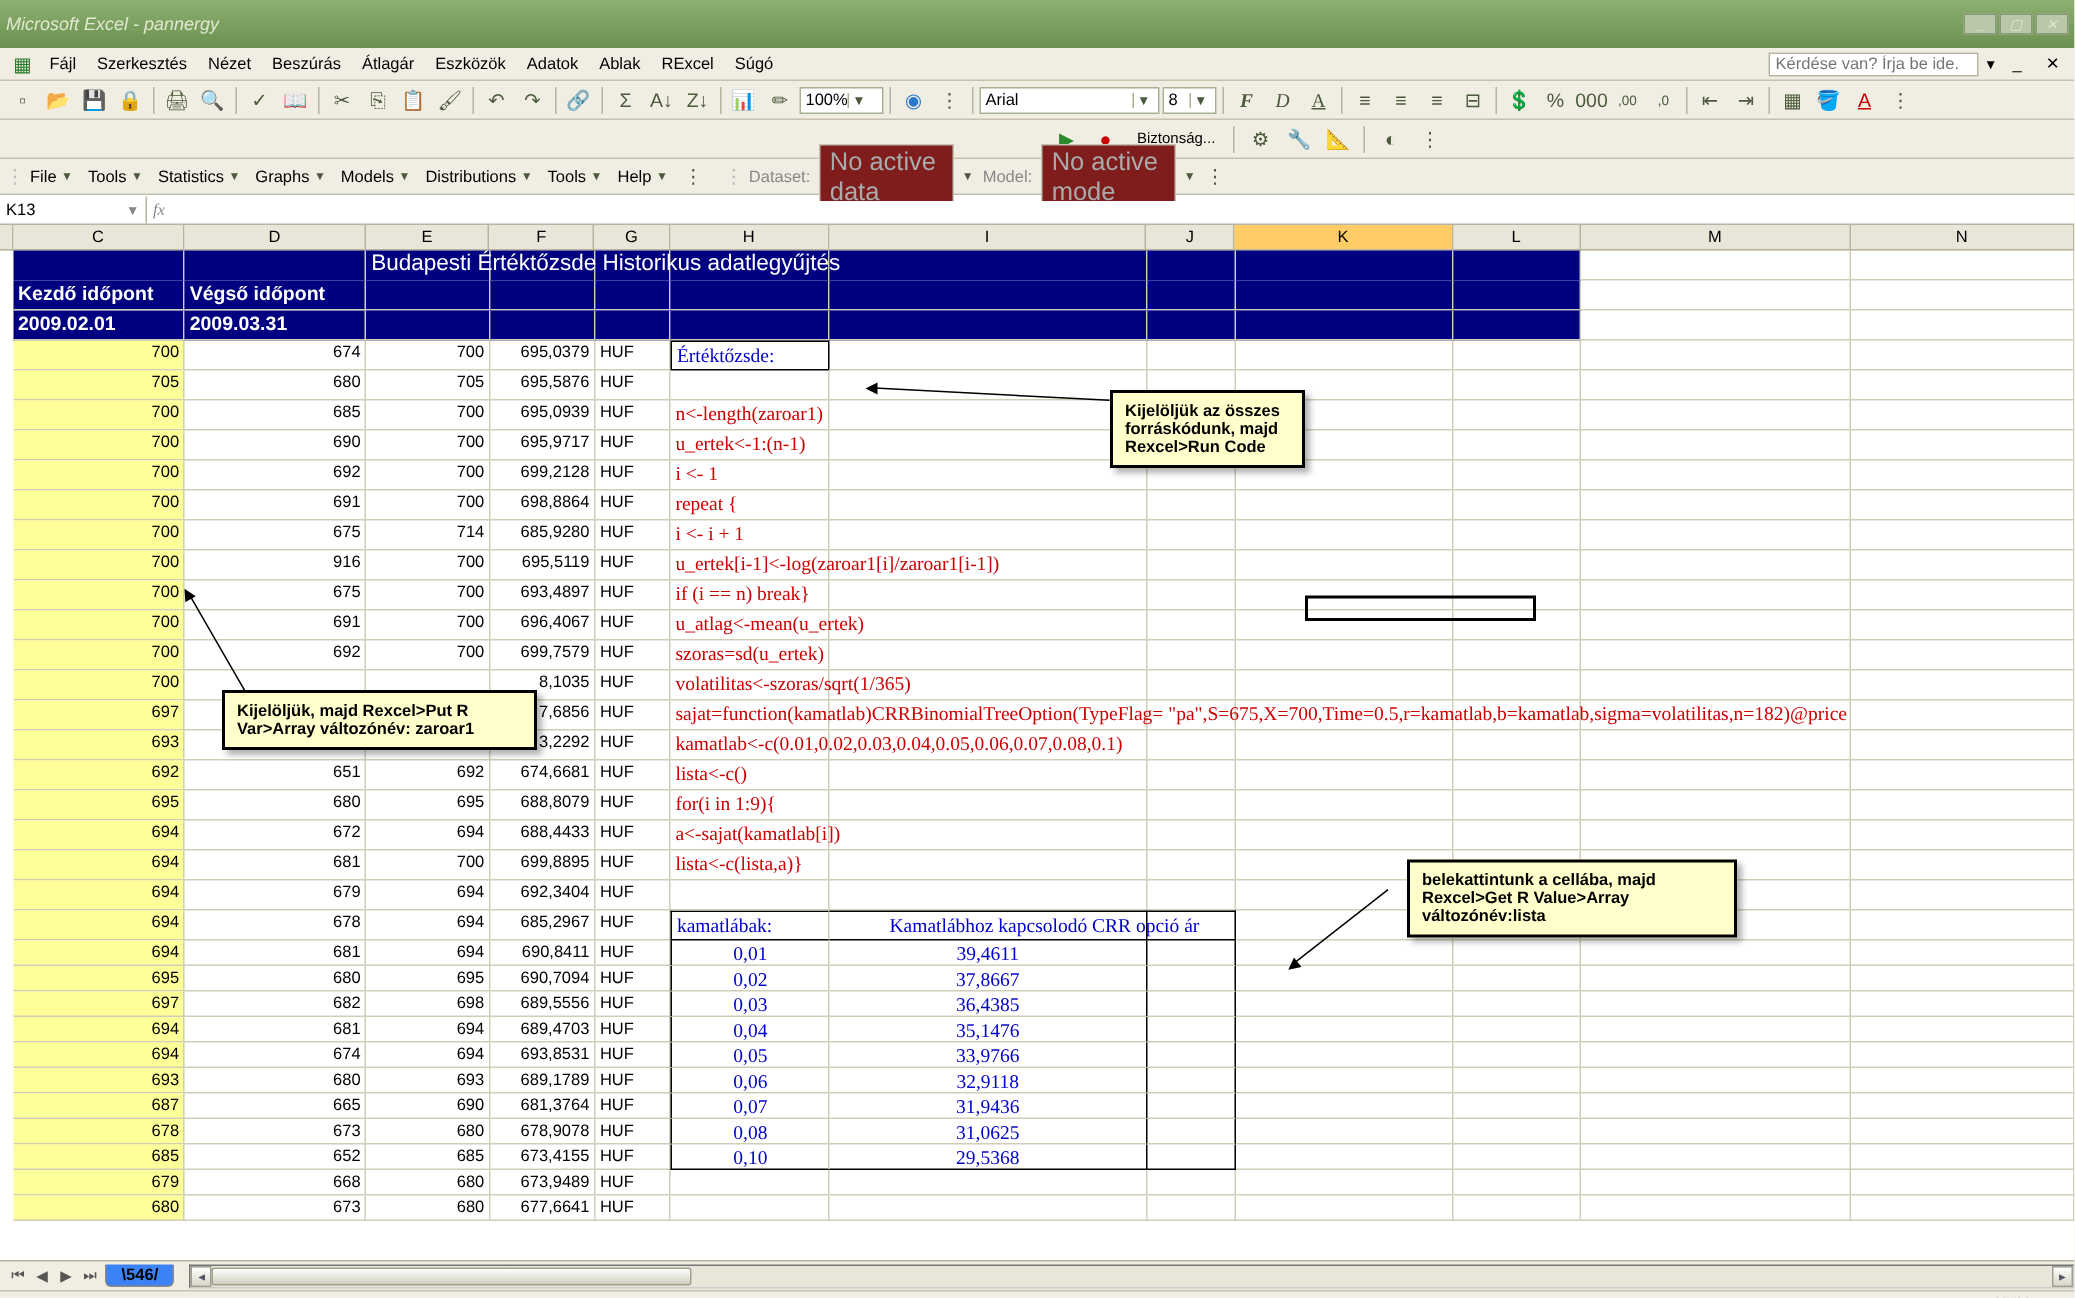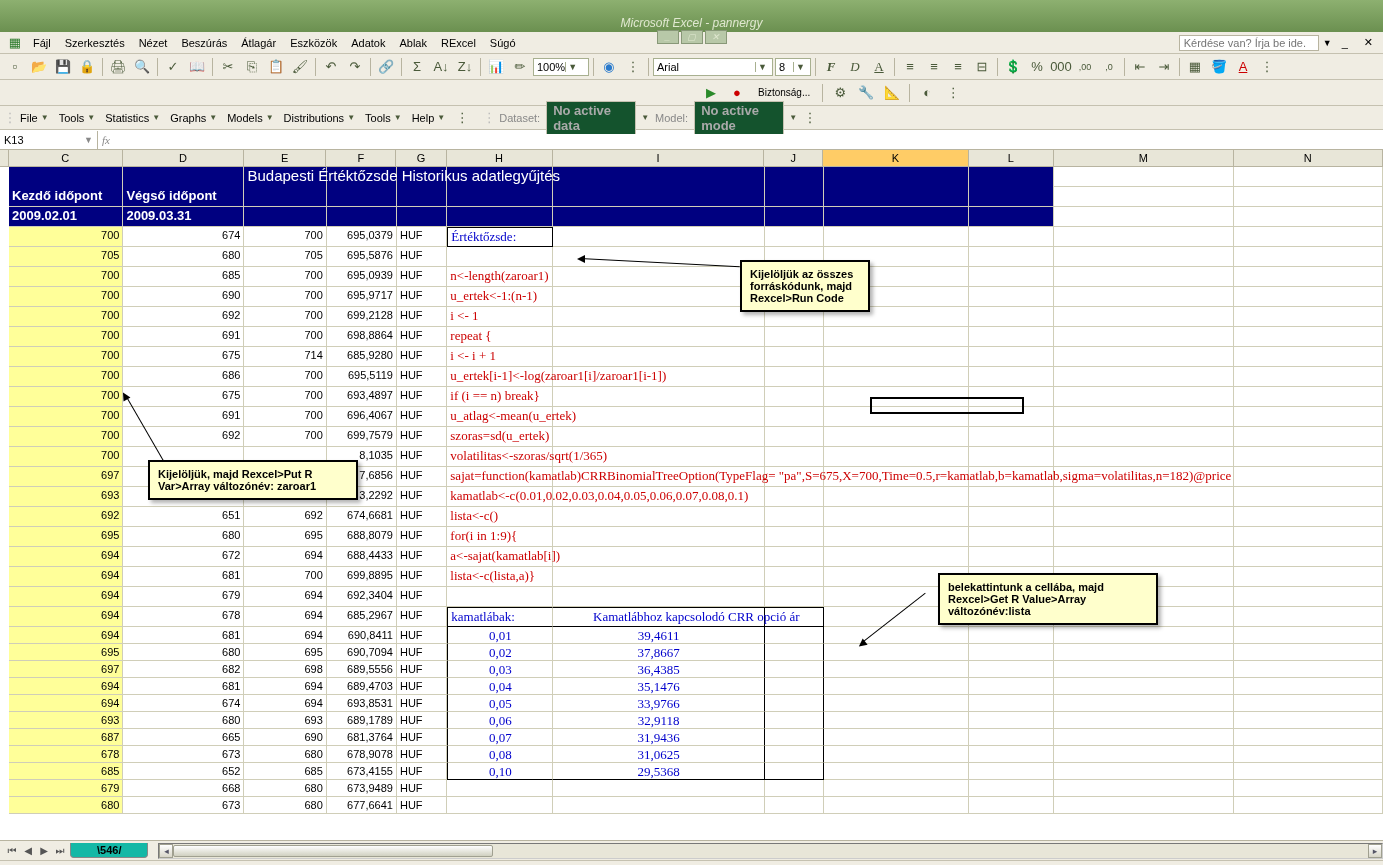--- a/index.html
+++ b/index.html
@@ -14,21 +14,20 @@
     .title-bar {
       background: linear-gradient(to bottom, #8db070, #6b9050);
       height: 18px;
       display: flex;
       align-items: center;
       padding: 16px 4px;
       color: #e0e8d0;
       font-style: italic;
       font-size: 12px;
       justify-content: space-between;
-      flex-direction: column;
     }
     .title-bar-right { display: flex; gap: 2px; }
     .win-btn {
       width: 22px; height: 14px;
       background: #b8c8a8;
       border: 1px solid #889878;
       display: flex; align-items: center; justify-content: center;
       font-size: 9px;
       cursor: pointer;
     }
@@ -118,26 +117,25 @@
       align-items: center;
     }
     .rx-arrow { font-size: 8px; margin-left: 3px; color: #4a5a3a; }
     .rexcel-label {
       color: #888;
       font-size: 11px;
       padding: 0 4px;
     }
     .rexcel-readonly {
       border: 1px solid #c5c1b0;
-      background: #14532d;
+      background: #7f1d1d;
       color: #aaa;
       padding: 1px 6px;
-      font-size: 13px;
+      font-size: 17px;
       width: 90px;
-      font-weight: bold;
     }
     .name-formula-bar {
       height: 20px;
       background: white;
       display: flex;
       align-items: center;
       border-bottom: 1px solid #b8b4a0;
     }
     .name-box {
       width: 98px;
@@ -266,24 +264,24 @@
       height: 20px;
       background: #f0ede3;
       border-top: 1px solid #b8b4a0;
       display: flex;
       align-items: center;
       font-size: 11px;
       padding-left: 4px;
     }
     .tab-nav-btn { width: 16px; text-align: center; cursor: pointer; font-size: 10px; color: #555;}
     .sheet-tab {
-      background: #14b8a6;
+      background: #3b82f6;
       border: 1px solid #888;
       border-top: none;
-      padding: 1px 26px;
+      padding: 1px 10px;
       font-weight: bold;
       margin-left: 2px;
       border-radius: 0 0 4px 4px;
       cursor: pointer;
     }
     .hscroll {
       flex: 1;
       height: 16px;
       background: #e8e6d8;
       margin-left: 10px;
@@ -681,21 +679,21 @@
           </div>
     <div class="cell" style="width:224px;"></div>
     <div class="cell" style="width:62px;"></div>
     <div class="cell" style="width:154px;"></div>
     <div class="cell" style="width:90px;"></div>
     <div class="cell" style="width:190px;"></div>
     <div class="cell" style="width:158px;"></div>
   </div>
         <div class="row h20">
     <div class="cell yellowcell" style="width:121px;">700</div>
-    <div class="cell txtright" style="width:128px;">686</div>
+    <div class="cell txtright" style="width:128px;">916</div>
     <div class="cell txtright" style="width:87px;">700</div>
     <div class="cell txtright" style="width:74px;">695,5119</div>
     <div class="cell" style="width:53px;">HUF</div>
     <div class="cell redtxt overflow-cell" style="width:112px;">
             <span class="overflow-text">u_ertek[i-1]&lt;-log(zaroar1[i]/zaroar1[i-1])</span>
           </div>
     <div class="cell" style="width:224px;"></div>
     <div class="cell" style="width:62px;"></div>
     <div class="cell" style="width:154px;"></div>
     <div class="cell" style="width:90px;"></div>

